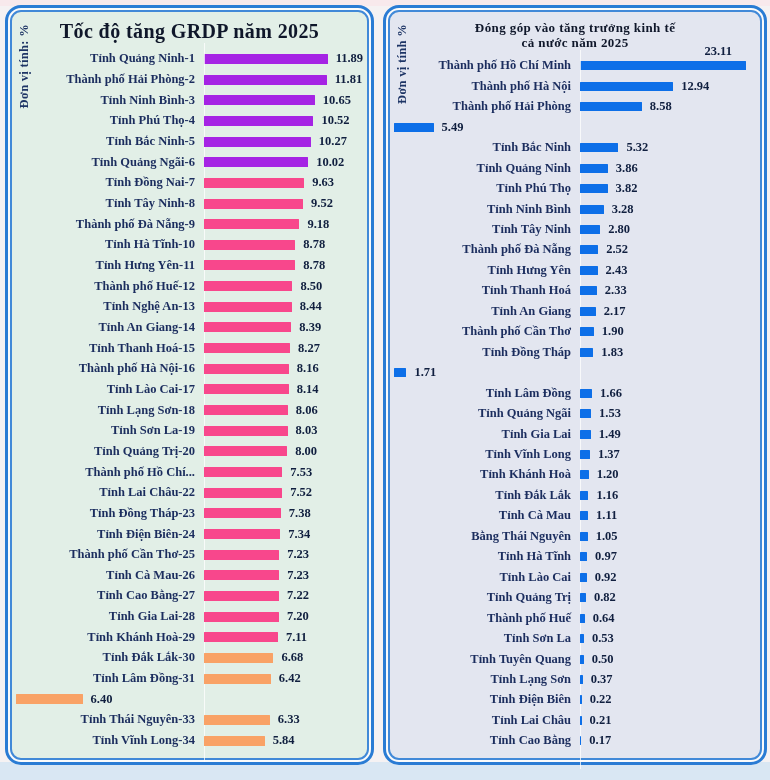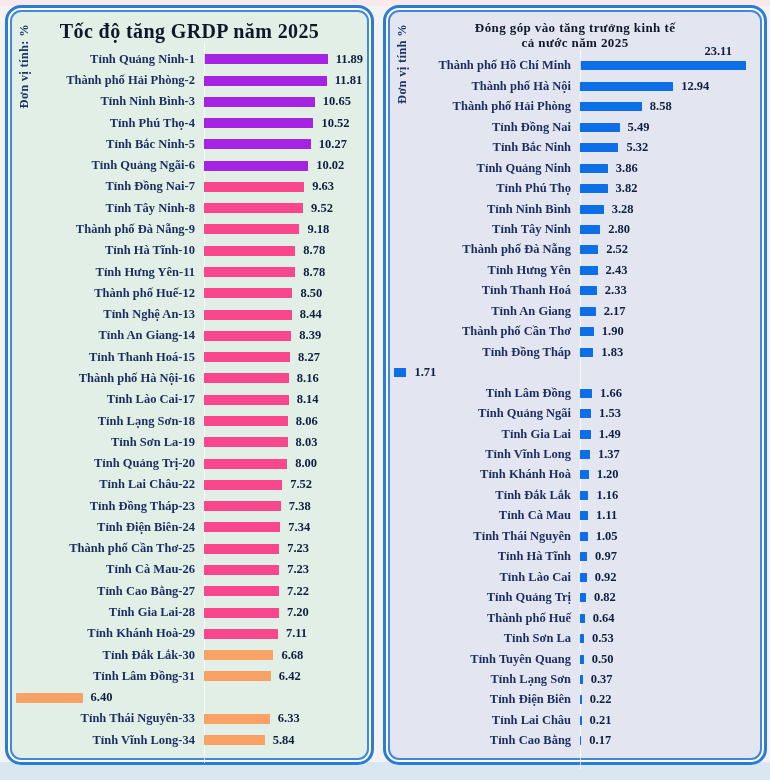--- a/index.html
+++ b/index.html
@@ -198,20 +198,27 @@
             </div>
           </div>
           <div class="row">
             <div class="rlabel">Tỉnh Quảng Trị-20</div>
             <div class="bararea">
               <div class="bar" style="width: 83.2px; height: 10px; background: rgb(248, 71, 140);"></div>
               <div class="val">8.00</div>
             </div>
           </div>
           <div class="row">
+            <div class="rlabel">Thành phố Hồ Chí...</div>
+            <div class="bararea">
+              <div class="bar" style="width: 78.312px; height: 10px; background: rgb(248, 71, 140);"></div>
+              <div class="val">7.53</div>
+            </div>
+          </div>
+          <div class="row">
             <div class="rlabel">Tỉnh Lai Châu-22</div>
             <div class="bararea">
               <div class="bar" style="width: 78.208px; height: 10px; background: rgb(248, 71, 140);"></div>
               <div class="val">7.52</div>
             </div>
           </div>
           <div class="row">
             <div class="rlabel">Tỉnh Đồng Tháp-23</div>
             <div class="bararea">
               <div class="bar" style="width: 76.752px; height: 10px; background: rgb(248, 71, 140);"></div>
@@ -322,21 +329,20 @@
             </div>
           </div>
           <div class="row">
             <div class="rlabel">Thành phố Hải Phòng</div>
             <div class="bararea">
               <div class="bar" style="width: 61.776px; height: 9px; background: rgb(13, 111, 232);"></div>
               <div class="val">8.58</div>
             </div>
           </div>
           <div class="row">
-            <div class="rlabel">Tỉnh Đồng Nai</div>
             <div class="bararea">
               <div class="bar" style="width: 39.528px; height: 9px; background: rgb(13, 111, 232);"></div>
               <div class="val">5.49</div>
             </div>
           </div>
           <div class="row">
             <div class="rlabel">Tỉnh Bắc Ninh</div>
             <div class="bararea">
               <div class="bar" style="width: 38.304px; height: 9px; background: rgb(13, 111, 232);"></div>
               <div class="val">5.32</div>
@@ -461,21 +467,21 @@
             </div>
           </div>
           <div class="row">
             <div class="rlabel">Tỉnh Cà Mau</div>
             <div class="bararea">
               <div class="bar" style="width: 7.992px; height: 9px; background: rgb(13, 111, 232);"></div>
               <div class="val">1.11</div>
             </div>
           </div>
           <div class="row">
-            <div class="rlabel">Tỉnh Thái Nguyên</div>
+            <div class="rlabel">Bằng Thái Nguyên</div>
             <div class="bararea">
               <div class="bar" style="width: 7.56px; height: 9px; background: rgb(13, 111, 232);"></div>
               <div class="val">1.05</div>
             </div>
           </div>
           <div class="row">
             <div class="rlabel">Tỉnh Hà Tĩnh</div>
             <div class="bararea">
               <div class="bar" style="width: 6.984px; height: 9px; background: rgb(13, 111, 232);"></div>
               <div class="val">0.97</div>

